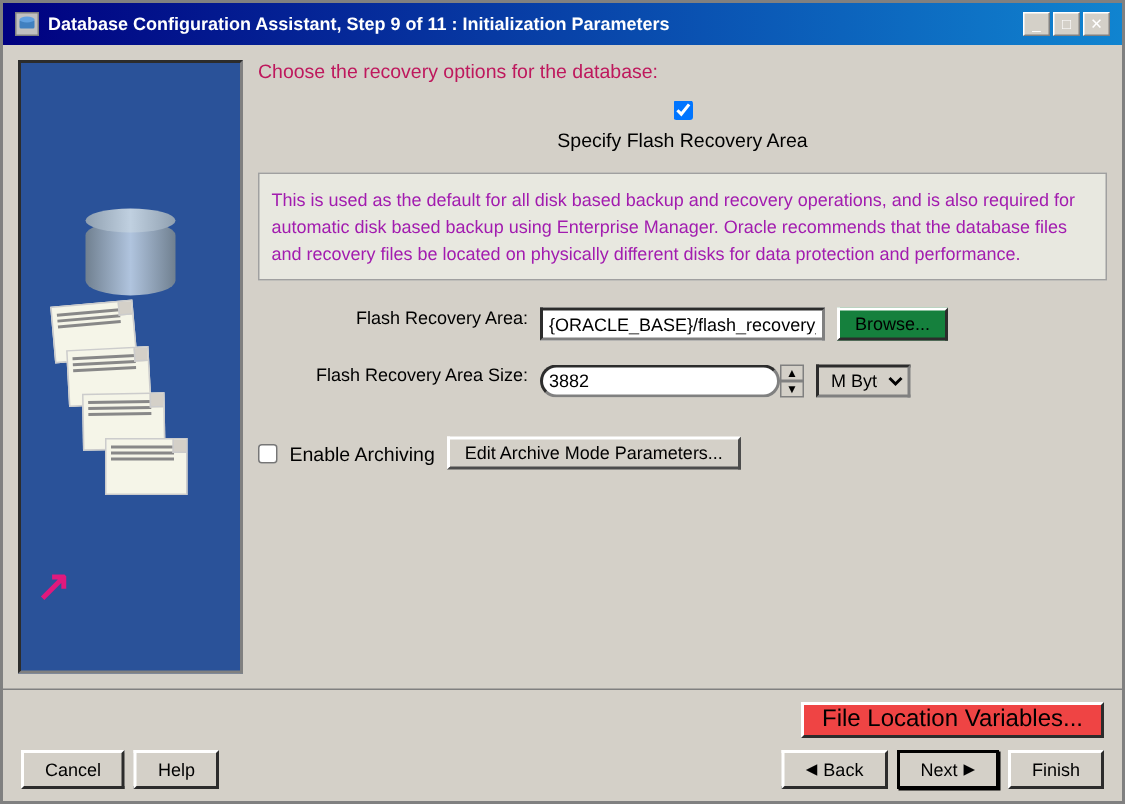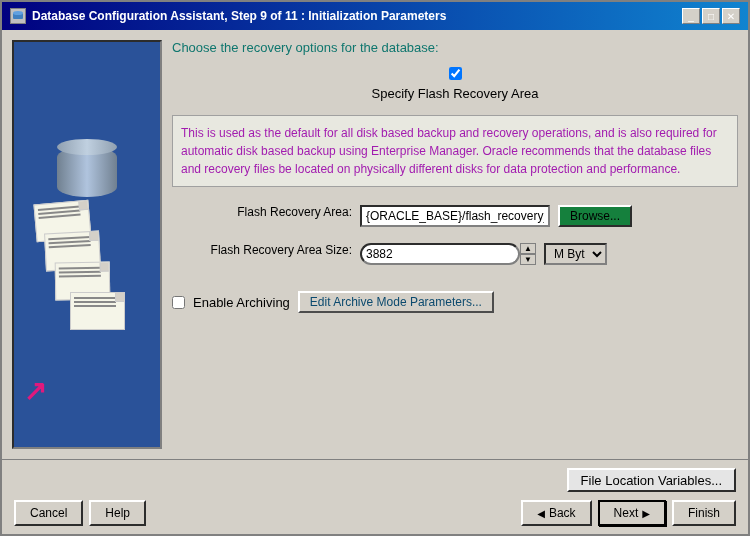--- a/index.html
+++ b/index.html
@@ -163,21 +163,21 @@
 
     .right-panel {
       flex: 1;
       display: flex;
       flex-direction: column;
       gap: 8px;
     }
 
     .instructions {
       font-size: 13px;
-      color: #0f766e;
+      color: #be185d;
       margin-bottom: 4px;
     }
 
     .checkbox-row {
       display: flex;
       align-items: center;
       gap: 6px;
       margin-bottom: 6px;
       flex-direction: column;
     }
@@ -269,45 +269,45 @@
     }
 
     .edit-archive-btn {
       height: 22px;
       padding: 0 10px;
       background: #d4d0c8;
       border: 2px outset #fff;
       border-bottom-color: #a0a0a0;
       border-right-color: #a0a0a0;
       font-size: 12px;
-      color: #0c4a6e;
+      color: #000000;
       cursor: default;
     }
 
     .bottom-area {
       background: #d4d0c8;
       padding: 8px 12px;
       border-top: 1px solid #808080;
       flex-shrink: 0;
     }
 
     .file-location-row {
       display: flex;
       justify-content: flex-end;
       margin-bottom: 8px;
     }
 
     .file-location-btn {
       height: 24px;
       padding: 0 12px;
-      background: #e5e5e5;
+      background: #ef4444;
       border: 2px outset #fff;
       border-bottom-color: #808080;
       border-right-color: #808080;
-      font-size: 13px;
+      font-size: 16px;
       cursor: pointer;
     }
 
     .nav-buttons {
       display: flex;
       align-items: center;
       justify-content: space-between;
     }
 
     .nav-left {

